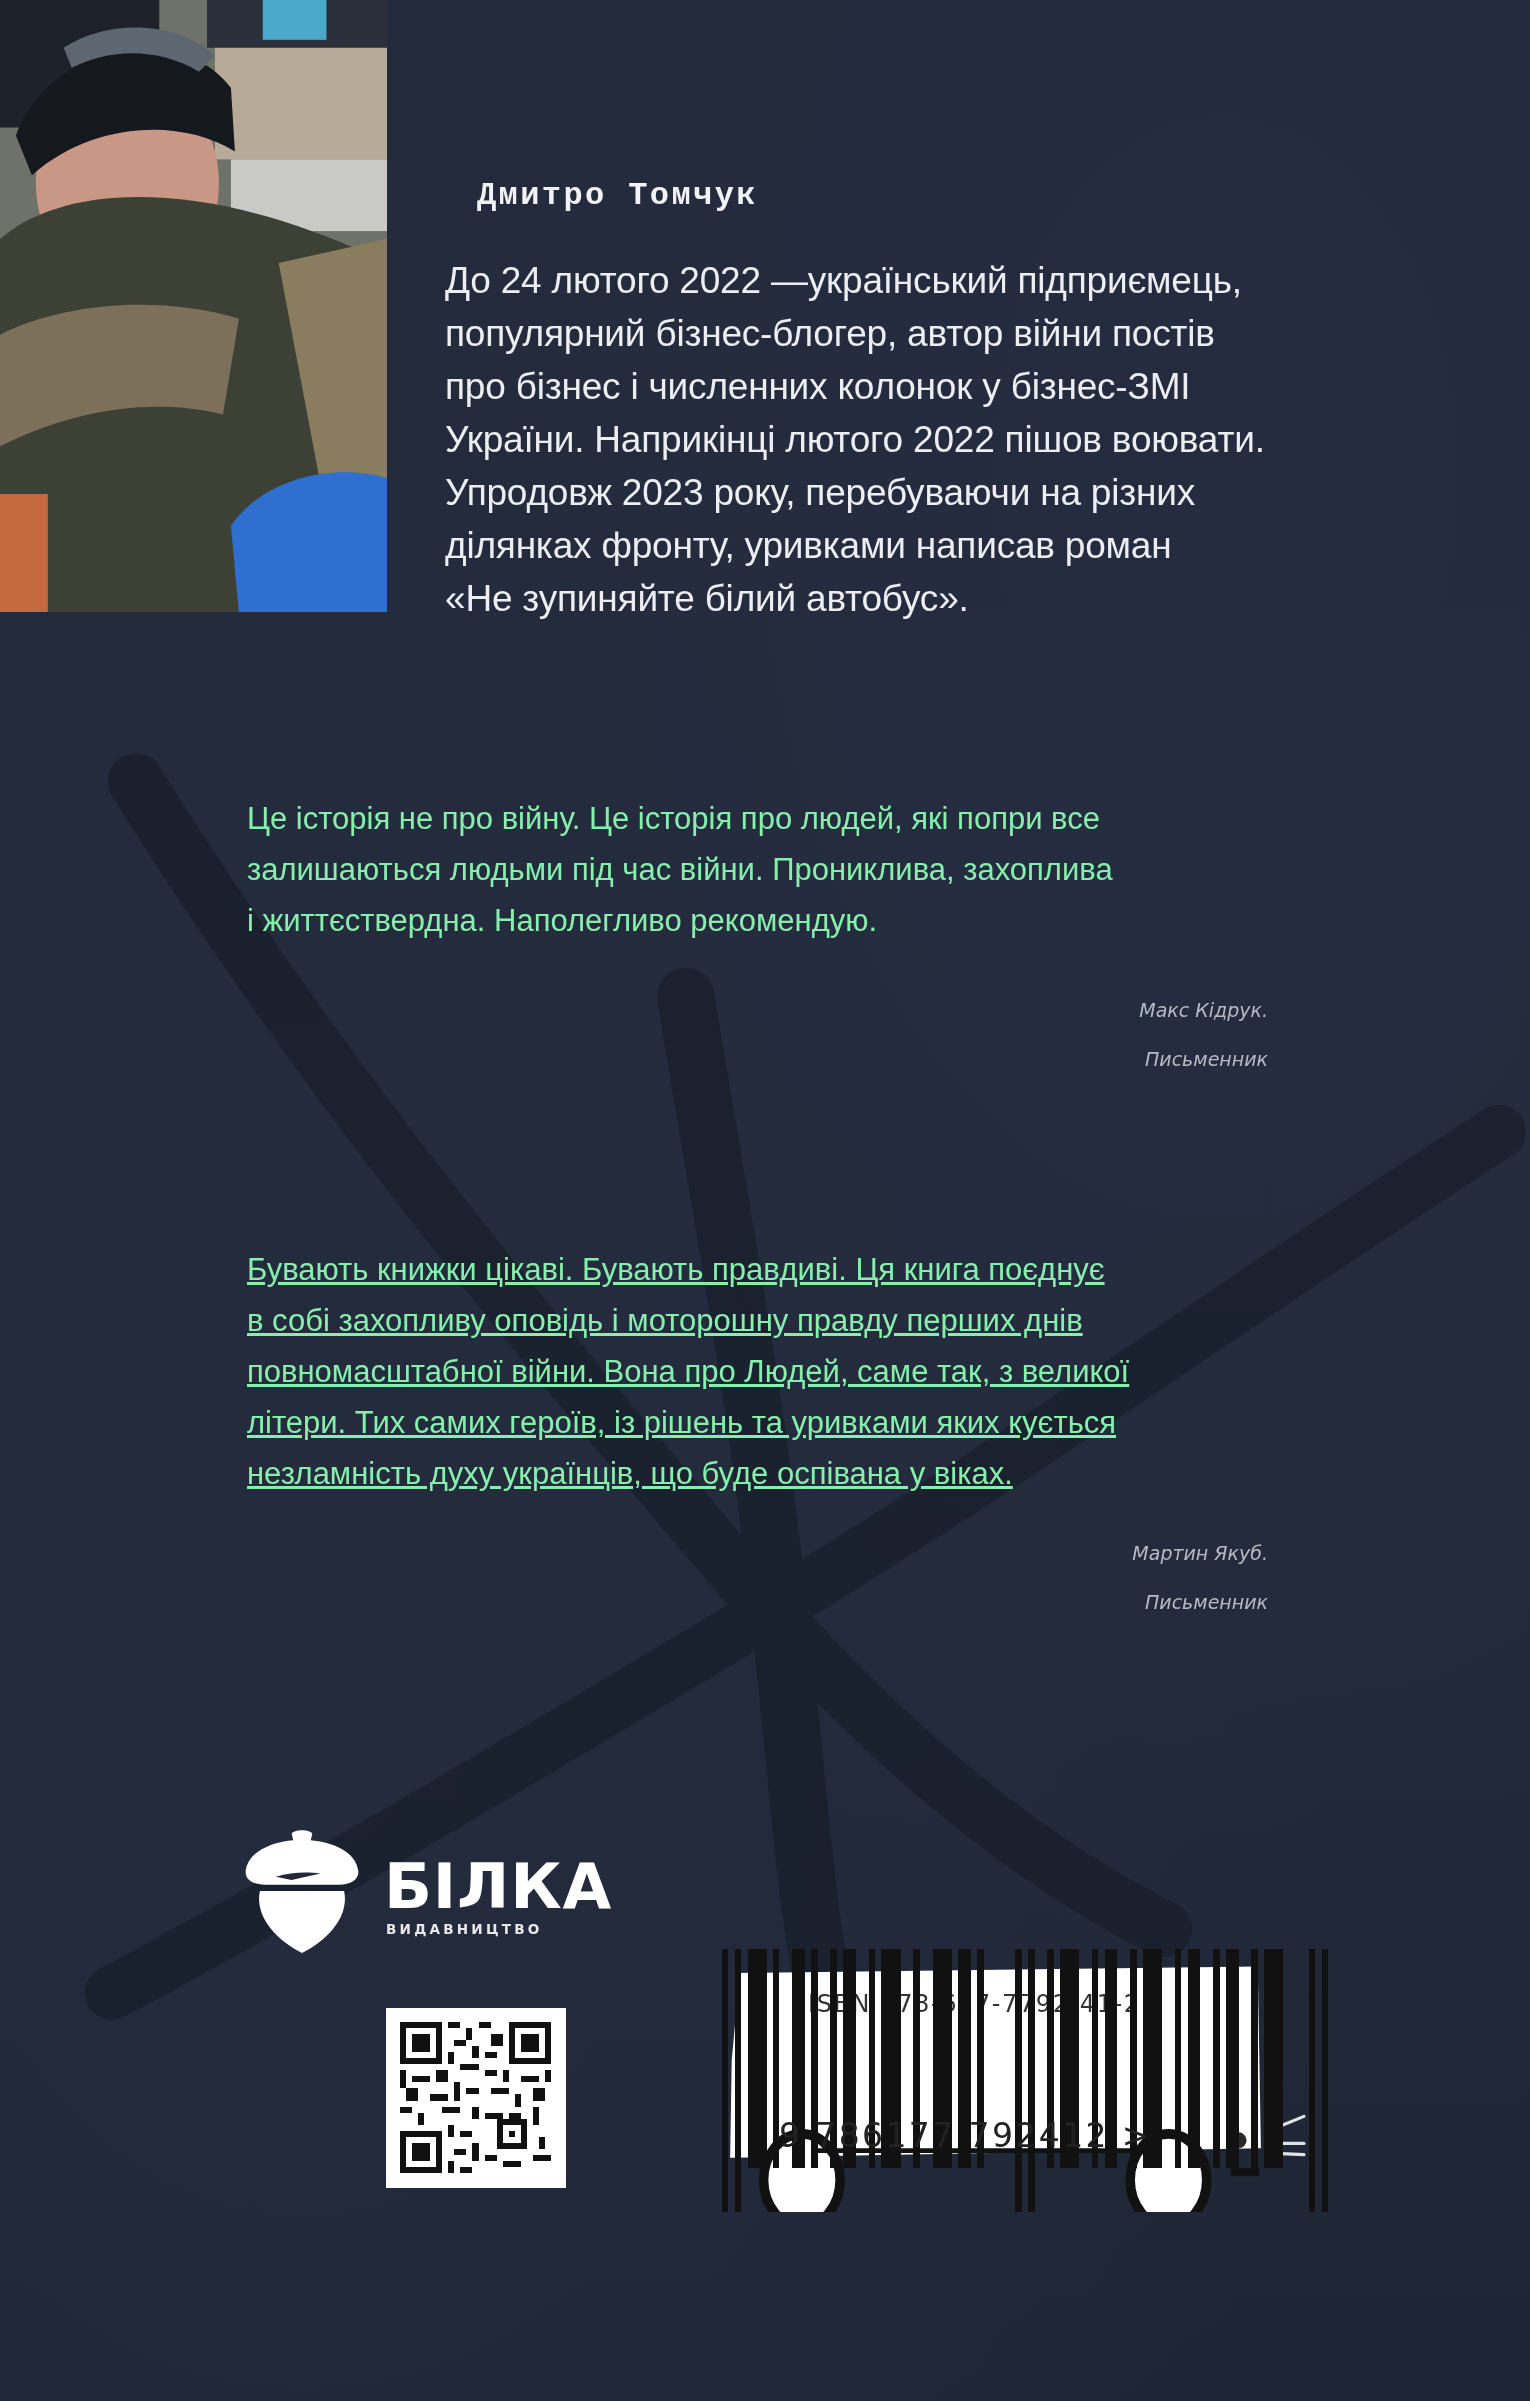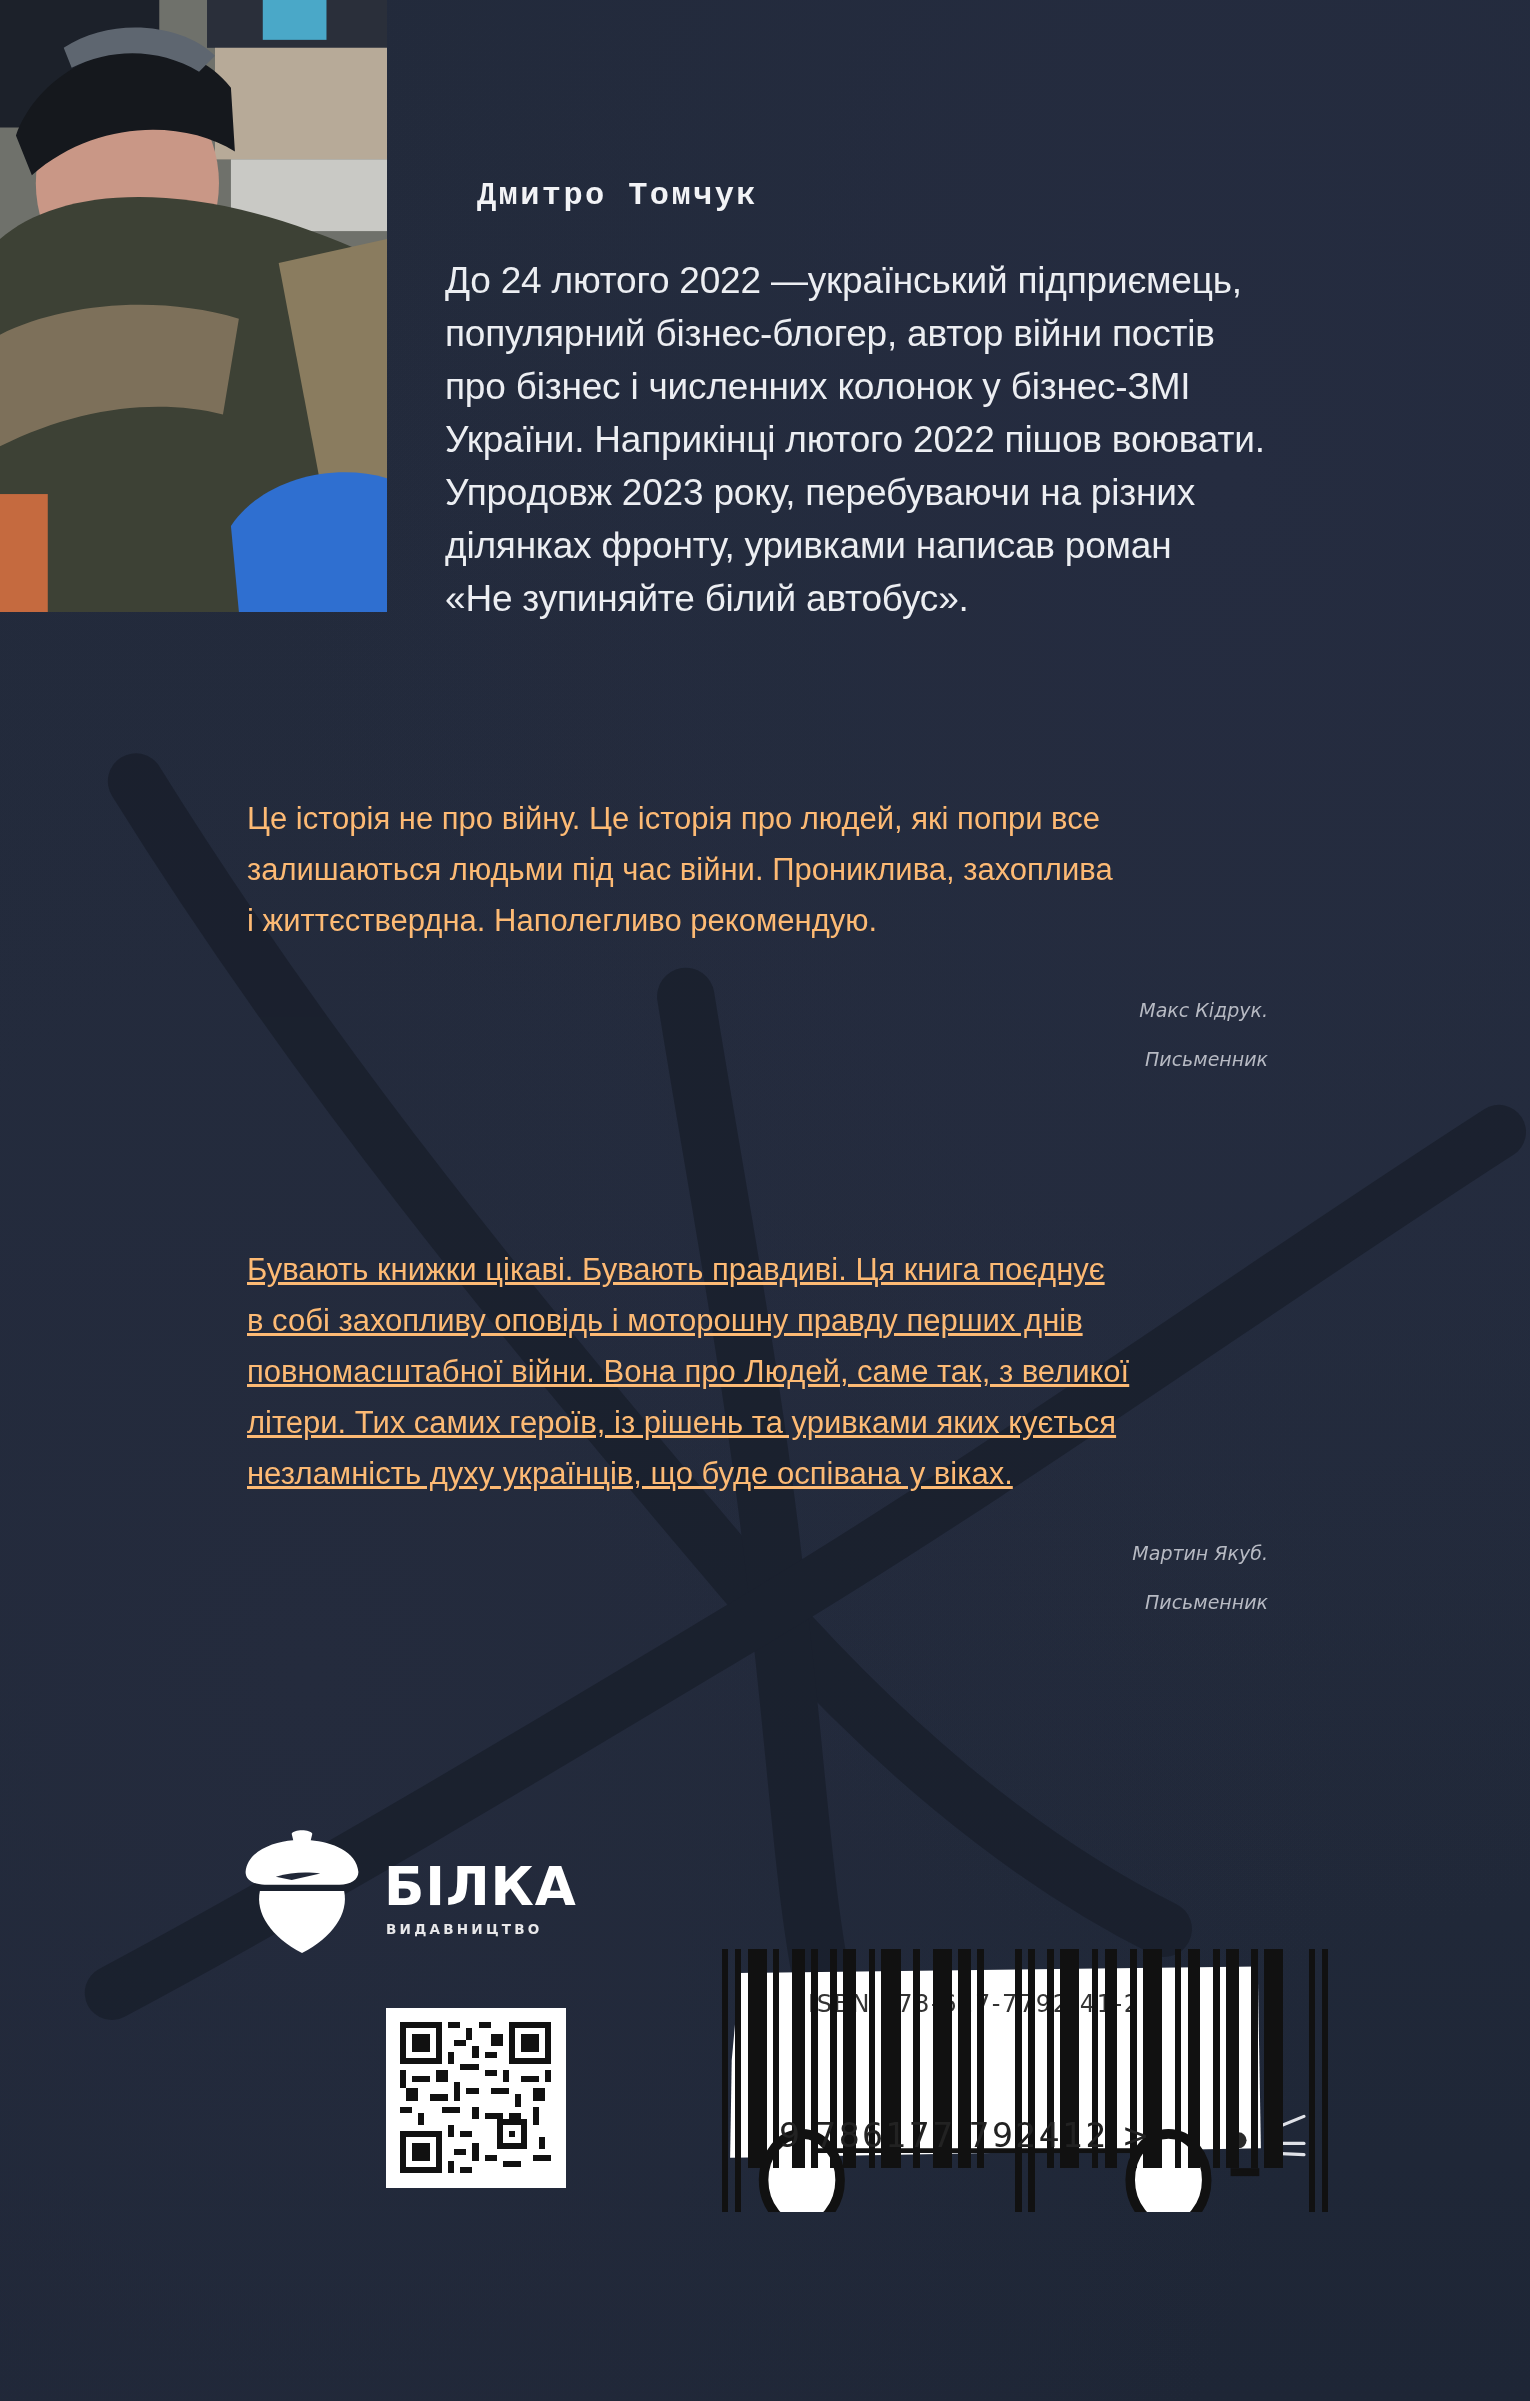--- a/index.html
+++ b/index.html
@@ -34,41 +34,41 @@
     .bio {
       position: absolute; left: 445px; top: 254px; width: 901px;
       font-family: "Liberation Sans Narrow", "Liberation Sans", sans-serif;
       font-size: 37px; line-height: 53px; color: #eceef2;
     }
     .bio .line { display: block; white-space: nowrap; letter-spacing: -0.2px; }
 
     .quote {
       position: absolute; left: 247px; width: 1021px;
       font-family: "Liberation Sans", sans-serif;
-      font-size: 31px; line-height: 51px; color: #fdba74;
+      font-size: 31px; line-height: 51px; color: #86efac;
     }
     .quote .line { display: block; white-space: nowrap; }
     .quote-1 { top: 793px; }
     .quote-2 { top: 1244px; text-decoration: underline; }
     .attrib {
       position: absolute; right: 263px; text-align: right;
       font-family: "DejaVu Sans", sans-serif; font-style: italic;
       font-size: 19px; line-height: 49px; color: #b7bac3;
     }
     .attrib .line { display: block; }
     .attrib-1 { top: 986px; }
     .attrib-2 { top: 1529px; }
 
     
     .logo { position: absolute; left: 244px; top: 1827px; width: 335px; height: 136px; }
     .logo-acorn { position: absolute; left: 0; top: 0; width: 116px; height: 128px; }
     .logo-word {
       position: absolute; left: 140px; top: 33px;
       font-family: "DejaVu Sans", sans-serif; font-weight: bold;
-      font-size: 53px; line-height: 53px; color: #ffffff; letter-spacing: 0.8px;
+      font-size: 63px; line-height: 53px; color: #ffffff; letter-spacing: 0.8px;
     }
     .logo-sub {
       position: absolute; left: 142px; top: 94px;
       font-family: "DejaVu Sans", sans-serif; font-weight: bold;
       font-size: 13.6px; letter-spacing: 3.2px; color: #e8e8ea;
     }
 
     .qr {
       position: absolute; left: 386px; top: 2008px; width: 180px; height: 180px;
       background: #ffffff; padding: 0; box-sizing: border-box;

